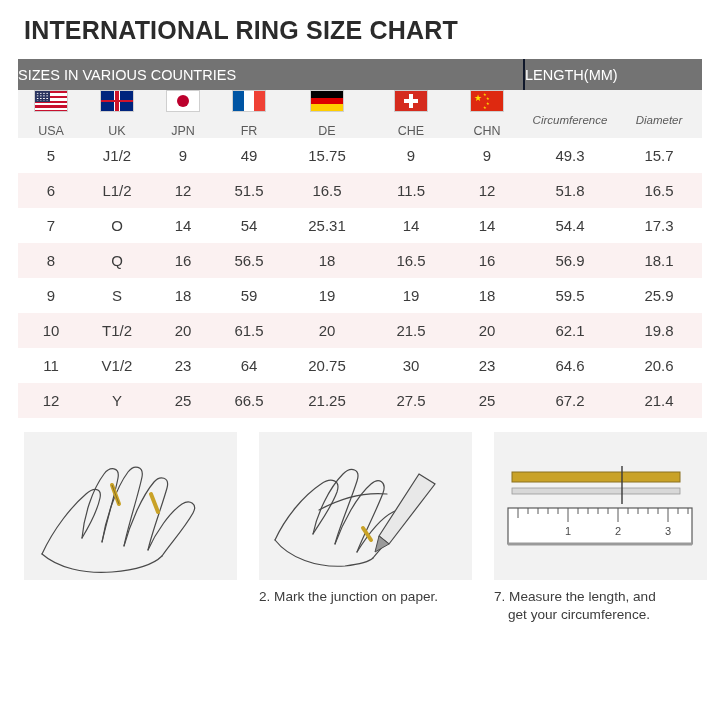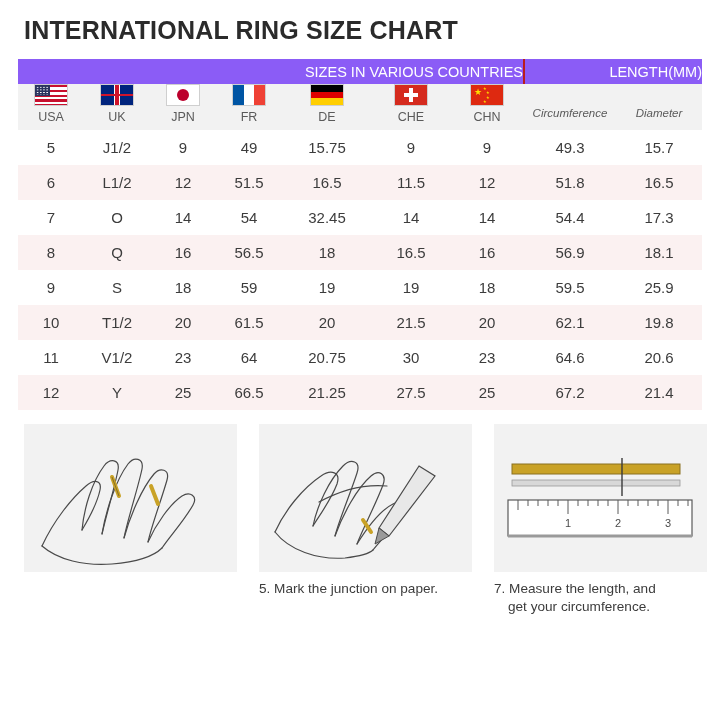--- a/index.html
+++ b/index.html
@@ -31,30 +31,30 @@
   table.chart {
     width: 684px;
     border-collapse: collapse;
     table-layout: fixed;
   }
   table.chart td, table.chart th {
     padding: 0;
     margin: 0;
   }
   .hdr-band td {
-    background: #8b5cf6;
+    background: #737373;
     color: #ffffff;
     font-size: 14.5px;
     font-weight: normal;
-    text-align: right;
-    height: 25px;
+    text-align: left;
+    height: 31px;
     vertical-align: middle;
   }
   .hdr-band td.sep {
-    border-left: 2px solid #b91c1c;
+    border-left: 2px solid #0f172a;
   }
   .flag-row td {
     background: #f2f2f2;
     text-align: center;
     height: 46px;
     vertical-align: top;
     padding-top: 6px;
   }
   .flag {
     width: 34px;
@@ -63,21 +63,21 @@
     position: relative;
     border: 1px solid #cfcfcf;
     box-sizing: border-box;
     overflow: hidden;
     vertical-align: middle;
   }
   .lbl {
     display: block;
     font-size: 12.5px;
     color: #5a5a5a;
-    margin-top: 4px;
+    margin-top: 12px;
   }
   .lbl.small {
     font-size: 11.5px;
   }
   .flag-row td.len {
     vertical-align: middle;
     padding-top: 0;
   }
   .flag-row td.len .lbl {
     margin-top: 12px;
@@ -281,21 +281,21 @@
         <td>11.5</td>
         <td>12</td>
         <td>51.8</td>
         <td>16.5</td>
       </tr>
       <tr class="odd">
         <td>7</td>
         <td>O</td>
         <td>14</td>
         <td>54</td>
-        <td>32.45</td>
+        <td>25.31</td>
         <td>14</td>
         <td>14</td>
         <td>54.4</td>
         <td>17.3</td>
       </tr>
       <tr class="even">
         <td>8</td>
         <td>Q</td>
         <td>16</td>
         <td>56.5</td>
@@ -390,21 +390,21 @@
           <g>
             <polygon points="160,42 176,52 130,112 120,104" fill="#e8e8e8" stroke="#4a4a4a" stroke-width="1.2"></polygon>
             <polygon points="120,104 130,112 116,120" fill="#9a9a9a" stroke="#4a4a4a" stroke-width="1"></polygon>
           </g>
           <g stroke="#c9a227" stroke-width="4" stroke-linecap="round">
             <path d="M104 96 L112 108"></path>
           </g>
         </svg>
       </div>
       <div class="panel-cap">
-        <span>5. Mark the junction on paper.</span>
+        <span>2. Mark the junction on paper.</span>
         <span class="ind"></span>
       </div>
     </div>
 
     <div class="panel">
       <div class="panel-art">
         <svg width="213" height="148" viewBox="0 0 213 148">
           <rect x="18" y="40" width="168" height="10" fill="#c9a227" stroke="#8a7020" stroke-width="1"></rect>
           <rect x="18" y="56" width="168" height="6" fill="#d8d8d8" stroke="#9a9a9a" stroke-width="0.8"></rect>
           <path d="M128 34 L128 72" stroke="#3a3a3a" stroke-width="1.4"></path>

